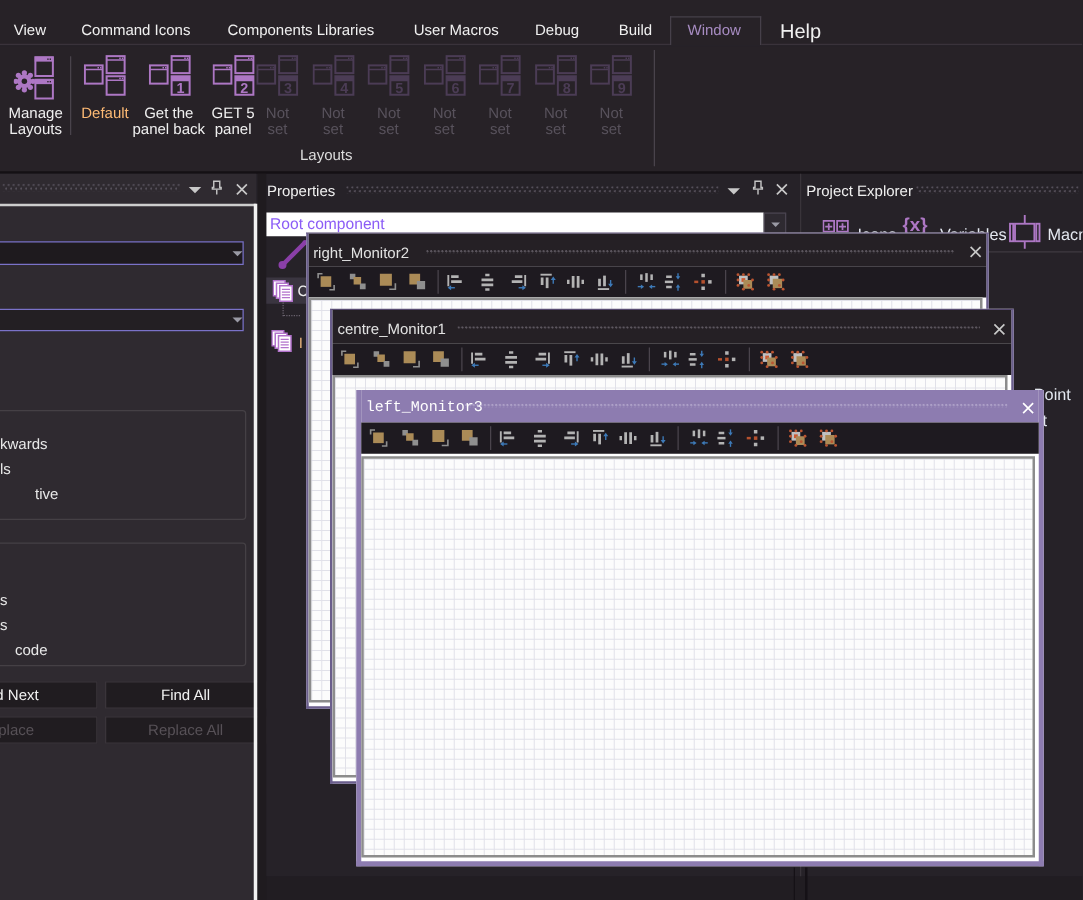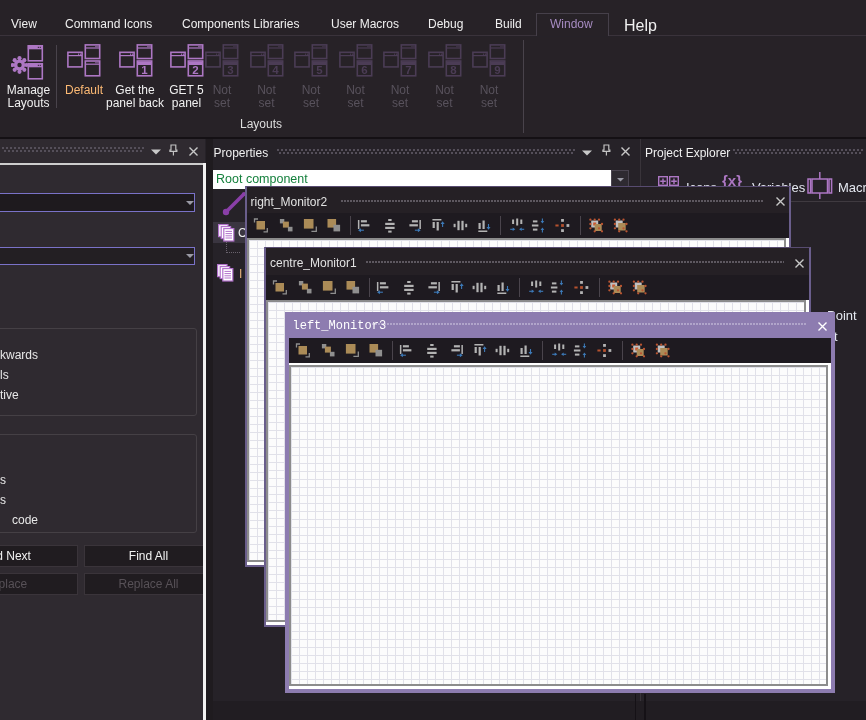--- a/index.html
+++ b/index.html
@@ -231,21 +231,21 @@
   </div>
 <div class="abs" style="left:-10px;top:246.5px;width:205px;height:18px;background:#231f23;border:1.5px solid #7a72c8;box-sizing:border-box;"></div>
 <div class="abs" style="left:185px;top:253px;">
     <svg width="10" height="6" viewBox="0 0 10 6" style="display:block;">
       <path d="M1 1 L5 5 L9 1 Z" fill="#9a9aa5"></path>
     </svg>
   </div>
 <div class="abs" style="left:-10px;top:327.5px;width:206.5px;height:88px;border:1px solid #454045;border-radius:3px;box-sizing:border-box;"></div>
 <div class="abs" style="left:0px;top:347.5px;font-size:12px;color:#e8e8e8;">kwards</div>
 <div class="abs" style="left:0px;top:367.5px;font-size:12px;color:#e8e8e8;">ls</div>
-<div class="abs" style="left:0px;top:387.5px;font-size:12px;color:#e8e8e8;">tive</div>
+<div class="abs" style="left:0px;top:387.5px;font-size:12px;color:#e8e8e8;padding-left:28px;">tive</div>
 <div class="abs" style="left:-10px;top:434px;width:206.5px;height:98.5px;border:1px solid #454045;border-radius:3px;box-sizing:border-box;"></div>
 <div class="abs" style="left:0px;top:472.5px;font-size:12px;color:#e8e8e8;">s</div>
 <div class="abs" style="left:0px;top:492.5px;font-size:12px;color:#e8e8e8;">s</div>
 <div class="abs" style="left:0px;top:512.5px;font-size:12px;color:#e8e8e8;padding-left:12px;">code</div>
 <div class="abs" style="left:-45px;top:545px;width:122.5px;height:21.5px;background:#201c20;border:1px solid #3a343a;box-sizing:border-box;color:#f2f2f2;font-size:12px;display:flex;align-items:center;justify-content:center;text-indent:-22px;">Find Next</div>
 <div class="abs" style="left:84px;top:545px;width:129px;height:21.5px;background:#201c20;border:1px solid #3a343a;box-sizing:border-box;color:#f2f2f2;font-size:12px;display:flex;align-items:center;justify-content:center;text-indent:0px;">Find All</div>
 <div class="abs" style="left:-45px;top:573px;width:122.5px;height:21.5px;background:#201c20;border:1px solid #3a343a;box-sizing:border-box;color:#575157;font-size:12px;display:flex;align-items:center;justify-content:center;text-indent:-22px;">Replace</div>
 <div class="abs" style="left:84px;top:573px;width:129px;height:21.5px;background:#201c20;border:1px solid #3a343a;box-sizing:border-box;color:#575157;font-size:12px;display:flex;align-items:center;justify-content:center;text-indent:0px;">Replace All</div>
 <div class="abs" style="left:205.5px;top:138.5px;width:7.5px;height:581.5px;background:#1f1b1f;z-index:2;"></div>
 <div class="abs" style="left:213.5px;top:146px;font-size:12px;color:#f0f0f0;">Properties</div>
@@ -259,21 +259,21 @@
     <svg width="13" height="12" viewBox="0 0 13 12" style="display:block;">
       <path d="M4 1 h4.8 v5 h1.1 v1.3 H2.9 V6 h1.1 Z" fill="none" stroke="#c4c4c4" stroke-width="1.15"></path>
       <line x1="6.4" y1="7.6" x2="6.4" y2="11.6" stroke="#c4c4c4" stroke-width="1.15"></line>
     </svg>
   </div>
 <div class="abs" style="left:620px;top:146px;">
     <svg width="11" height="11" viewBox="0 0 11 11" style="display:block;">
       <path d="M1.5 1.5 L9.5 9.5 M9.5 1.5 L1.5 9.5" stroke="#c8c8c8" stroke-width="1.35"></path>
     </svg>
   </div>
-<div class="abs" style="left:213px;top:169.8px;width:398px;height:19.7px;background:#ffffff;color:#15803d;font-size:12.5px;padding:2px 0 0 3px;box-sizing:border-box;">Root component</div>
+<div class="abs" style="left:213px;top:169.8px;width:398px;height:19.7px;background:#ffffff;color:#8b5cf6;font-size:12.5px;padding:2px 0 0 3px;box-sizing:border-box;">Root component</div>
 <div class="abs" style="left:611px;top:169.8px;width:18px;height:19.7px;background:#2e2a31;border:1px solid #4a4450;box-sizing:border-box;"></div>
 <div class="abs" style="left:615.5px;top:177px;">
     <svg width="9" height="5" viewBox="0 0 9 5" style="display:block;">
       <path d="M1 1 L4.5 4.5 L8 1 Z" fill="#9a9aa5"></path>
     </svg>
   </div>
 <div class="abs" style="left:218px;top:189px;">
     <svg width="30" height="30" viewBox="0 0 30 30" style="display:block;">
       <line x1="8" y1="23" x2="26" y2="5" stroke="#8a3fa8" stroke-width="3.6"></line>
       <circle cx="8" cy="23" r="3.2" fill="#8a3fa8"></circle>

